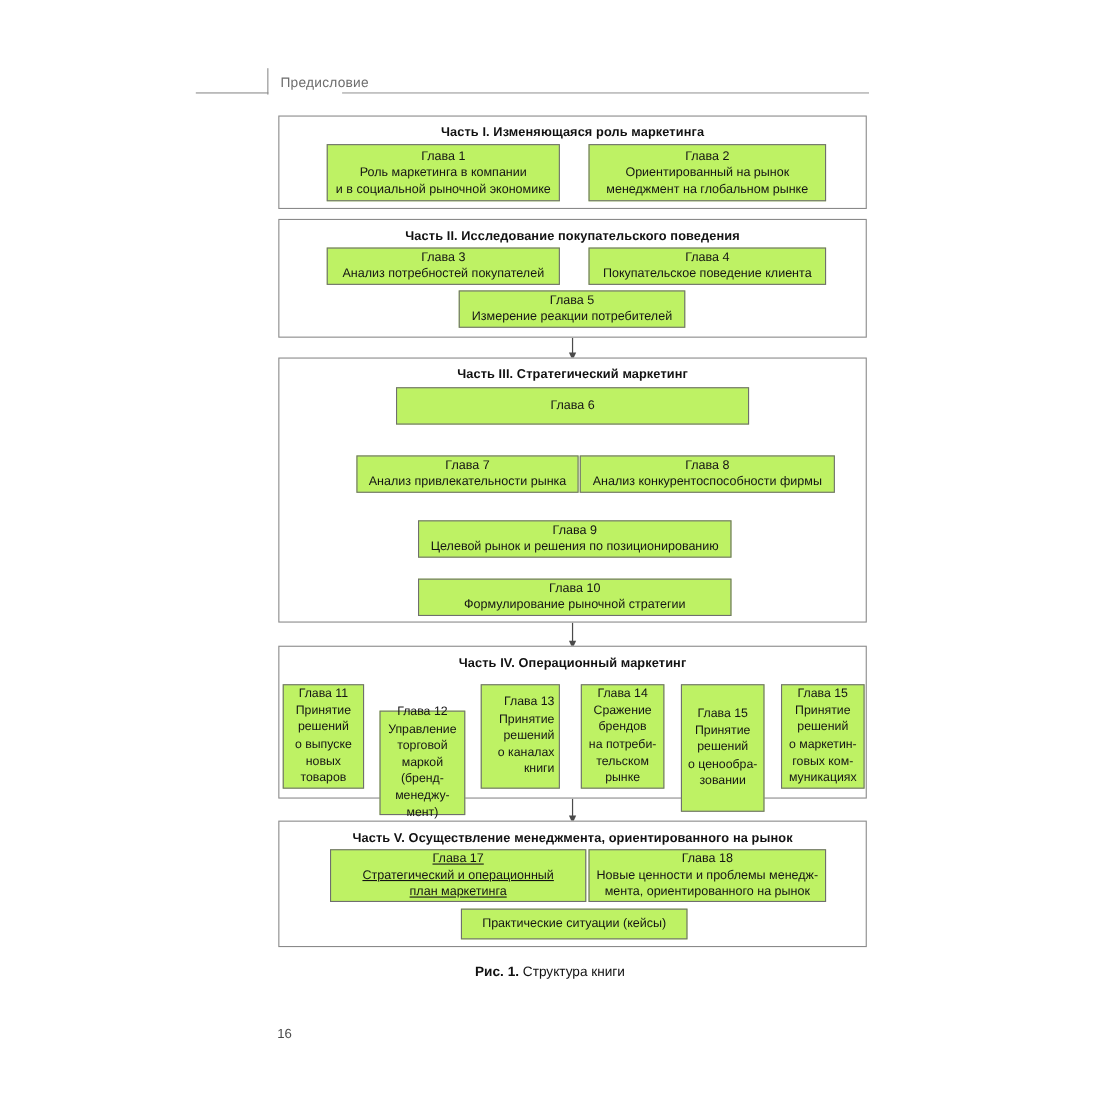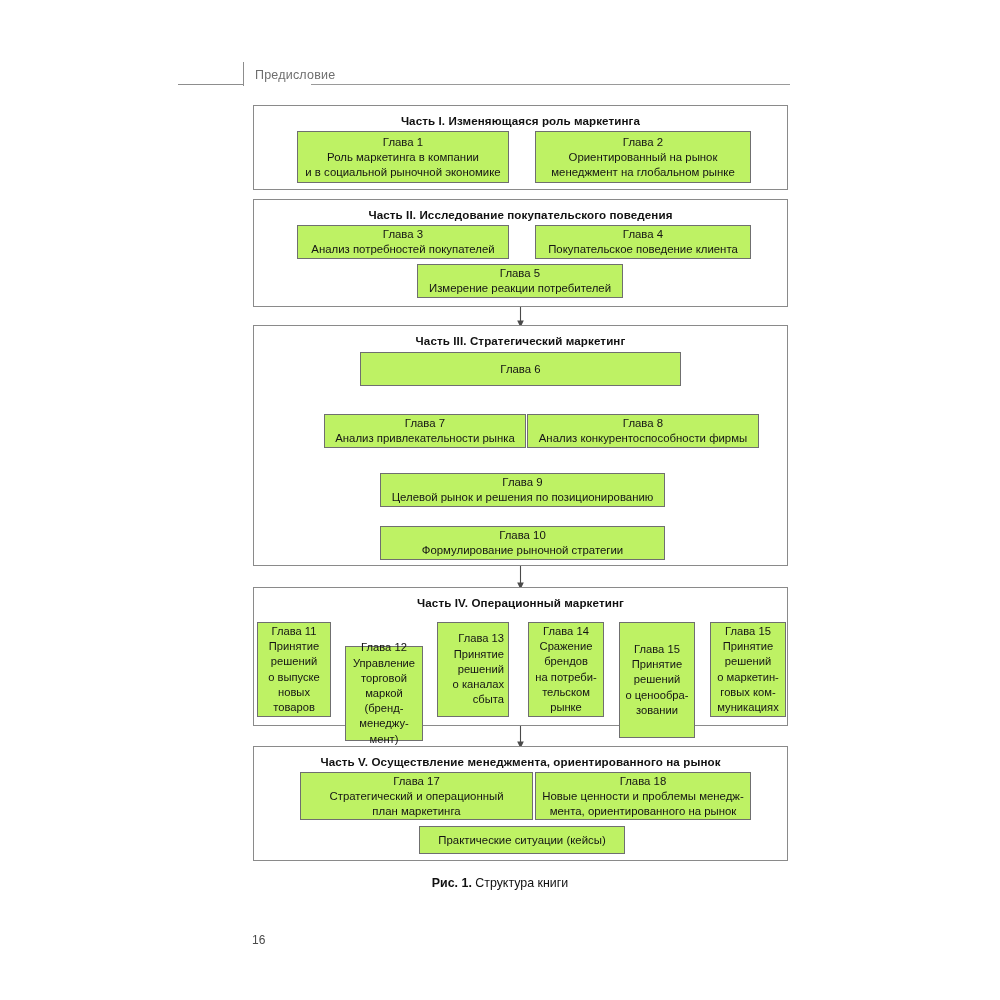--- a/index.html
+++ b/index.html
@@ -154,21 +154,21 @@
       <span class="ln">маркой</span>
       <span class="ln">(бренд-</span>
       <span class="ln">менеджу-</span>
       <span class="ln">мент)</span>
     </div>
     <div class="box narrow" style="left:437px;top:622px;width:72px;height:95px;align-items:flex-end;">
       <span class="ln">Глава 13</span>
       <span class="ln">Принятие</span>
       <span class="ln">решений</span>
       <span class="ln">о каналах</span>
-      <span class="ln">сбыта</span>
+      <span class="ln">книги</span>
     </div>
     <div class="box narrow" style="left:528px;top:622px;width:76px;height:95px;">
       <span class="ln">Глава 14</span>
       <span class="ln">Сражение</span>
       <span class="ln">брендов</span>
       <span class="ln">на потреби-</span>
       <span class="ln">тельском</span>
       <span class="ln">рынке</span>
     </div>
     <div class="box narrow" style="left:619px;top:622px;width:76px;height:116px;">
@@ -183,21 +183,21 @@
       <span class="ln">Принятие</span>
       <span class="ln">решений</span>
       <span class="ln">о маркетин-</span>
       <span class="ln">говых ком-</span>
       <span class="ln">муникациях</span>
     </div>
 
     <div class="part" id="p5" style="left:253px;top:746px;width:535px;height:115px;">
       <div class="part-title" style="top:8px;">Часть V. Осуществление менеджмента, ориентированного на рынок</div>
     </div>
-    <div class="box" style="left:300px;top:772px;width:233px;height:48px;">
+    <div class="box" style="left:300px;top:772px;width:233px;height:48px;text-decoration:underline;">
       <span class="ln">Глава 17</span>
       <span class="ln">Стратегический и операционный</span>
       <span class="ln">план маркетинга</span>
     </div>
     <div class="box" style="left:535px;top:772px;width:216px;height:48px;">
       <span class="ln">Глава 18</span>
       <span class="ln">Новые ценности и проблемы менедж-</span>
       <span class="ln">мента, ориентированного на рынок</span>
     </div>
     <div class="box" style="left:419px;top:826px;width:206px;height:28px;">

